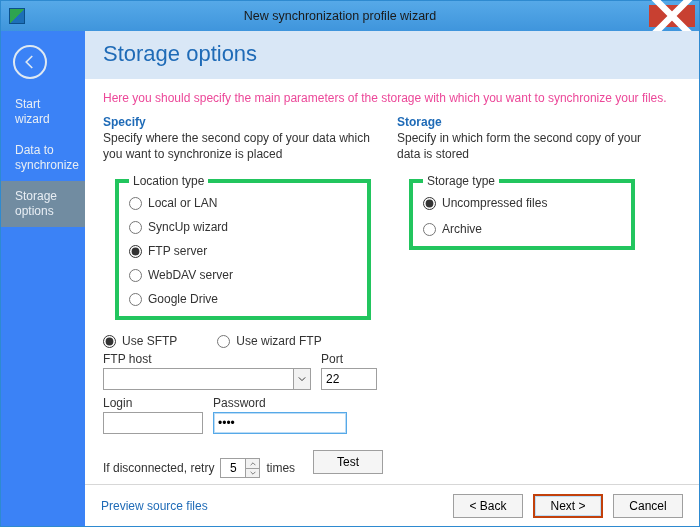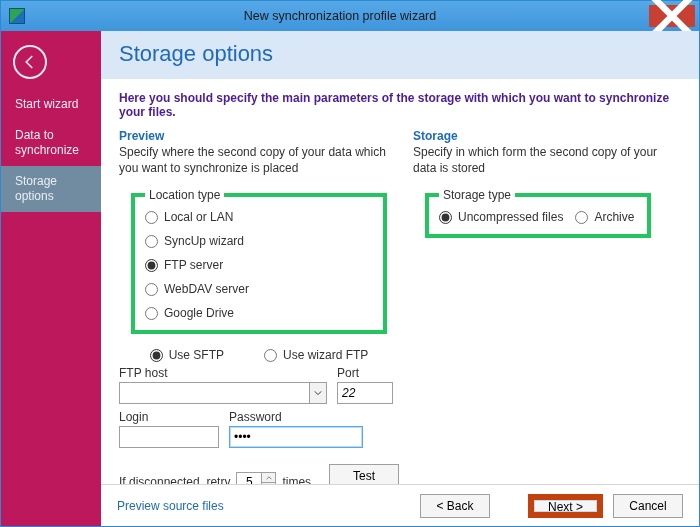--- a/index.html
+++ b/index.html
@@ -3,69 +3,69 @@
 <meta charset="utf-8">
 <style>
   * { box-sizing: border-box; }
   html, body { margin:0; padding:0; font-family: "Segoe UI", Tahoma, sans-serif; font-size:12px; color:#333; }
   .window { width:700px; height:527px; border:1px solid #2e8ad0; background:#fff; position:relative; display:flex; flex-direction:column; }
   .titlebar { height:30px; background:linear-gradient(#56a9e8,#3f95dc); display:flex; align-items:center; color:#fff; }
   .title-ico { width:16px; height:16px; margin:0 6px 0 8px; background:linear-gradient(135deg,#2ea44f 0 50%,#1d6fb8 50% 100%); border:1px solid #0b4f8a; }
   .titlebar .title { flex:1; text-align:center; color:#1a1a1a; font-size:12.5px; }
   .close { width:46px; height:22px; margin-right:4px; background:#c84031; color:#fff; display:flex; align-items:center; justify-content:center; font-size:13px; cursor:pointer; }
   .body { flex:1; display:flex; min-height:0; }
-  .sidebar { width:100px; background:#be185d; color:#e8eef4; display:flex; flex-direction:column; padding-top:8px; }
+  .sidebar { width:84px; background:#3b82f6; color:#e8eef4; display:flex; flex-direction:column; padding-top:8px; }
   .back { width:34px; height:34px; border:2px solid #dfe9f2; border-radius:50%; margin:6px 0 10px 12px; display:flex; align-items:center; justify-content:center; color:#dfe9f2; cursor:pointer; }
   .back svg { width:18px; height:18px; }
   .nav-item { padding:8px 10px 8px 14px; font-size:12px; line-height:1.25; cursor:pointer; }
   .nav-item.active { background:#718ca1; }
   .main { flex:1; display:flex; flex-direction:column; min-width:0; }
   .header { background:#d9e7f6; padding:10px 18px 12px; }
   .header h1 { margin:0; font-weight:400; color:#1f6bb7; font-size:22px; }
   .content { flex:1; padding:10px 18px 0; overflow:hidden; }
-  .intro { margin:2px 0 10px; color:#4c1d95; font-size:12px;font-weight:bold; }
+  .intro { margin:2px 0 10px; color:#ec4899; font-size:12px; }
   .columns { display:flex; gap:14px; }
   .col { flex:0 0 auto; }
   .col.left { width:280px; }
   .col.right { width:250px; }
   .sect-title { color:#1f6bb7; font-weight:600; font-size:12px; margin-bottom:2px; }
   .sect-desc { font-size:12px; color:#333; margin-bottom:8px; line-height:1.3; }
   fieldset.grp { border:4px solid #22c55e; padding:8px 10px 10px; margin:12px; }
   fieldset.grp > legend { padding:0 4px; font-size:12px; color:#333; }
   .radio-grid { display:grid; grid-template-columns:1fr; row-gap:10px; column-gap:6px; }
-  .radio-row { display:flex; gap:40px; margin:14px 0 4px;justify-content:center; }
+  .radio-row { display:flex; gap:40px; margin:14px 0 4px; }
   label.opt { display:flex; align-items:center; gap:6px; font-size:12px; cursor:pointer; }
   input[type=radio], input[type=checkbox] { margin:0; accent-color:#333; cursor:pointer; }
   .field-row { display:flex; gap:10px; margin-top:4px; }
   .field { display:flex; flex-direction:column; }
   .field label { font-size:12px; margin-bottom:2px; }
   .combo { display:flex; }
   .combo input { width:190px; height:22px; border:1px solid #9f9f9f; border-right:none; padding:0 4px; font-size:12px; }
   .combo .dd { width:18px; height:22px; border:1px solid #9f9f9f; background:#f2f2f2; display:flex; align-items:center; justify-content:center; cursor:pointer; }
   .combo .dd svg { width:8px; height:8px; }
   input.txt { height:22px; border:1px solid #9f9f9f; padding:0 4px; font-size:12px; }
   input.txt.active { border:1px solid #56a9e8; box-shadow:0 0 0 1px #bcdcf5 inset; }
-  .port { width:56px;font-style:italic; }
+  .port { width:56px; }
   .login { width:100px; }
   .passw { width:134px; }
   .spin-wrap { display:inline-flex; align-items:center; gap:6px; margin-top:12px; }
   .spin { display:flex; }
   .spin input { width:26px; height:20px; border:1px solid #9f9f9f; text-align:center; font-size:12px; }
   .spin .btns { display:flex; flex-direction:column; }
   .spin .btns div { width:14px; height:10px; border:1px solid #9f9f9f; border-left:none; background:#f2f2f2; display:flex; align-items:center; justify-content:center; cursor:pointer; }
   .spin .btns div:first-child { border-bottom:none; }
   .spin .btns svg { width:6px; height:6px; }
   button.btn { height:24px; min-width:70px; border:1px solid #9f9f9f; background:#f5f5f5; font-size:12px; cursor:pointer; padding:0 14px; }
-  button.btn.default { border:6px solid #c2410c; box-shadow:0 0 0 1px #bcdcf5 inset;margin-left:28px; }
+  button.btn.default { border:2px solid #c2410c; box-shadow:0 0 0 1px #bcdcf5 inset; }
   .test-row { display:flex; align-items:center; justify-content:space-between; margin-top:12px; }
   .utf-row { margin-top:14px; }
   .footer { height:42px; border-top:1px solid #d7d7d7; display:flex; align-items:center; padding:0 16px; gap:10px; }
   .footer .link { color:#1f6bb7; cursor:pointer; }
   .footer .spacer { flex:1; }
-  .storage-opts { display:flex; flex-direction:row; gap:12px; }
+  .storage-opts { display:flex; flex-direction:column; gap:12px; }
   .ghost-text { color:#8a8a8a; font-size:9px; letter-spacing:0.5px; font-style:italic; filter:blur(0.4px); }
 </style>
 </head>
 <body>
 
 <div class="window">
 
   <div class="titlebar">
     <div class="title-ico"></div>
     <div class="title">New synchronization profile wizard</div>
@@ -91,21 +91,21 @@
     <div class="main">
       <div class="header">
         <h1>Storage options</h1>
       </div>
 
       <div class="content">
         <div class="intro">Here you should specify the main parameters of the storage with which you want to synchronize your files.</div>
 
         <div class="columns">
           <div class="col left">
-            <div class="sect-title">Preview</div>
+            <div class="sect-title">Specify</div>
             <div class="sect-desc">Specify where the second copy of your data which you want to synchronize is placed</div>
 
             <fieldset class="grp">
               <legend>Location type</legend>
               <div class="radio-grid">
                 <label class="opt">
                     <input type="radio" name="loc" style="">
                     <span>Local or LAN</span>
                   </label>
                 <label class="opt">

